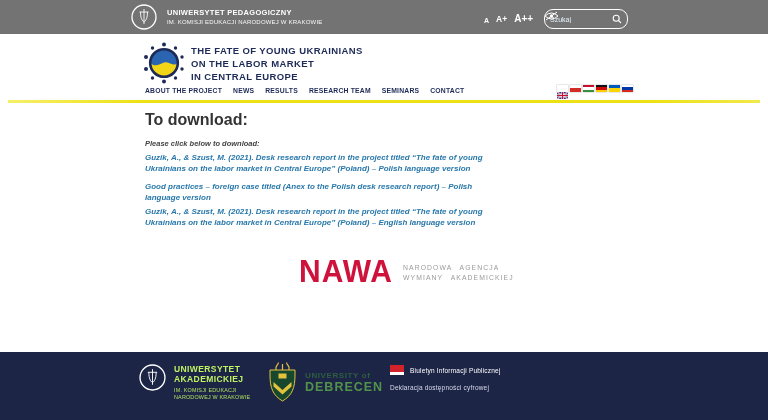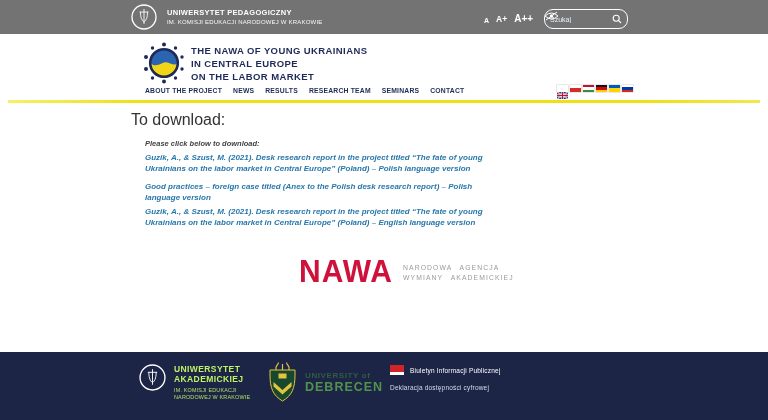--- a/index.html
+++ b/index.html
@@ -39,21 +39,21 @@
   .flag-pl { background:linear-gradient(to bottom,#ffffff 0 50%,#d42d27 50% 100%); }
   .flag-hu { background:linear-gradient(to bottom,#c8102e 0 34%,#ffffff 34% 66%,#388e3c 66% 100%); }
   .flag-de { background:linear-gradient(to bottom,#111111 0 34%,#d00a0a 34% 66%,#ffce00 66% 100%); }
   .flag-ua { background:linear-gradient(to bottom,#005bbb 0 50%,#ffd500 50% 100%); }
   .flag-ru { background:linear-gradient(to bottom,#ffffff 0 34%,#0039a6 34% 66%,#d52b1e 66% 100%); }
 
   .divider { position:absolute; left:8px; top:100px; width:752px; height:3px;
              background:linear-gradient(to right,#f6ef6a,#ece112 18%,#ece112 85%,#f1e84d); }
 
   
-  .page-title { position:absolute; left:131px; top:111px; font-size:16px; font-weight:normal; color:#333333; }
+  .page-title { position:absolute; left:145px; top:111px; font-size:16px; font-weight:bold; color:#333333; }
   .intro { position:absolute; left:145px; top:139px; font-size:7.5px; font-style:italic; font-weight:bold; color:#444444; }
   .download-link { position:absolute; left:145px; width:340px; font-size:8px; font-style:italic;
                    font-weight:700; color:#2878ab; line-height:11px; cursor:pointer; }
   .dl-1 { top:152px; } .dl-2 { top:181px; } .dl-3 { top:206px; }
 
   
   .nawa { position:absolute; left:299px; top:257px; display:flex; align-items:flex-start; cursor:pointer; }
   .nawa-word { font-size:30px; font-weight:800; color:#ce123c; letter-spacing:1px; line-height:30px;
                transform:scaleY(1.05); }
   .nawa-tagline { margin-left:10px; padding-top:6px; font-size:6.8px; color:#9a9a9a;
@@ -126,23 +126,23 @@
             <circle cx="4" cy="28" r="2"></circle>
           <circle cx="4" cy="16" r="2"></circle>
             <circle cx="10.5" cy="7" r="1.7"></circle>
         </g>
         <circle cx="22" cy="22" r="13.5" fill="#f2d516"></circle>
         <path d="M8.5 22 A13.5 13.5 0 0 1 35.5 22 C31 26.5 27.5 19.5 22 21.5 C16.5 23.5 12.5 26.5 8.5 22 Z" fill="#2b65b2"></path>
         <circle cx="22" cy="22" r="13.8" fill="none" stroke="#1e2a57" stroke-width="2.6"></circle>
       </svg>
     </div>
     <div class="project-title">
-      <div>THE NAWA OF YOUNG UKRAINIANS</div>
+      <div>THE FATE OF YOUNG UKRAINIANS</div>
+      <div>ON THE LABOR MARKET</div>
       <div>IN CENTRAL EUROPE</div>
-      <div>ON THE LABOR MARKET</div>
     </div>
     <div class="nav">
       <span>ABOUT THE PROJECT</span>
       <span>NEWS</span>
       <span>RESULTS</span>
       <span>RESEARCH TEAM</span>
       <span>SEMINARS</span>
       <span>CONTACT</span>
     </div>
     <div class="flags">

